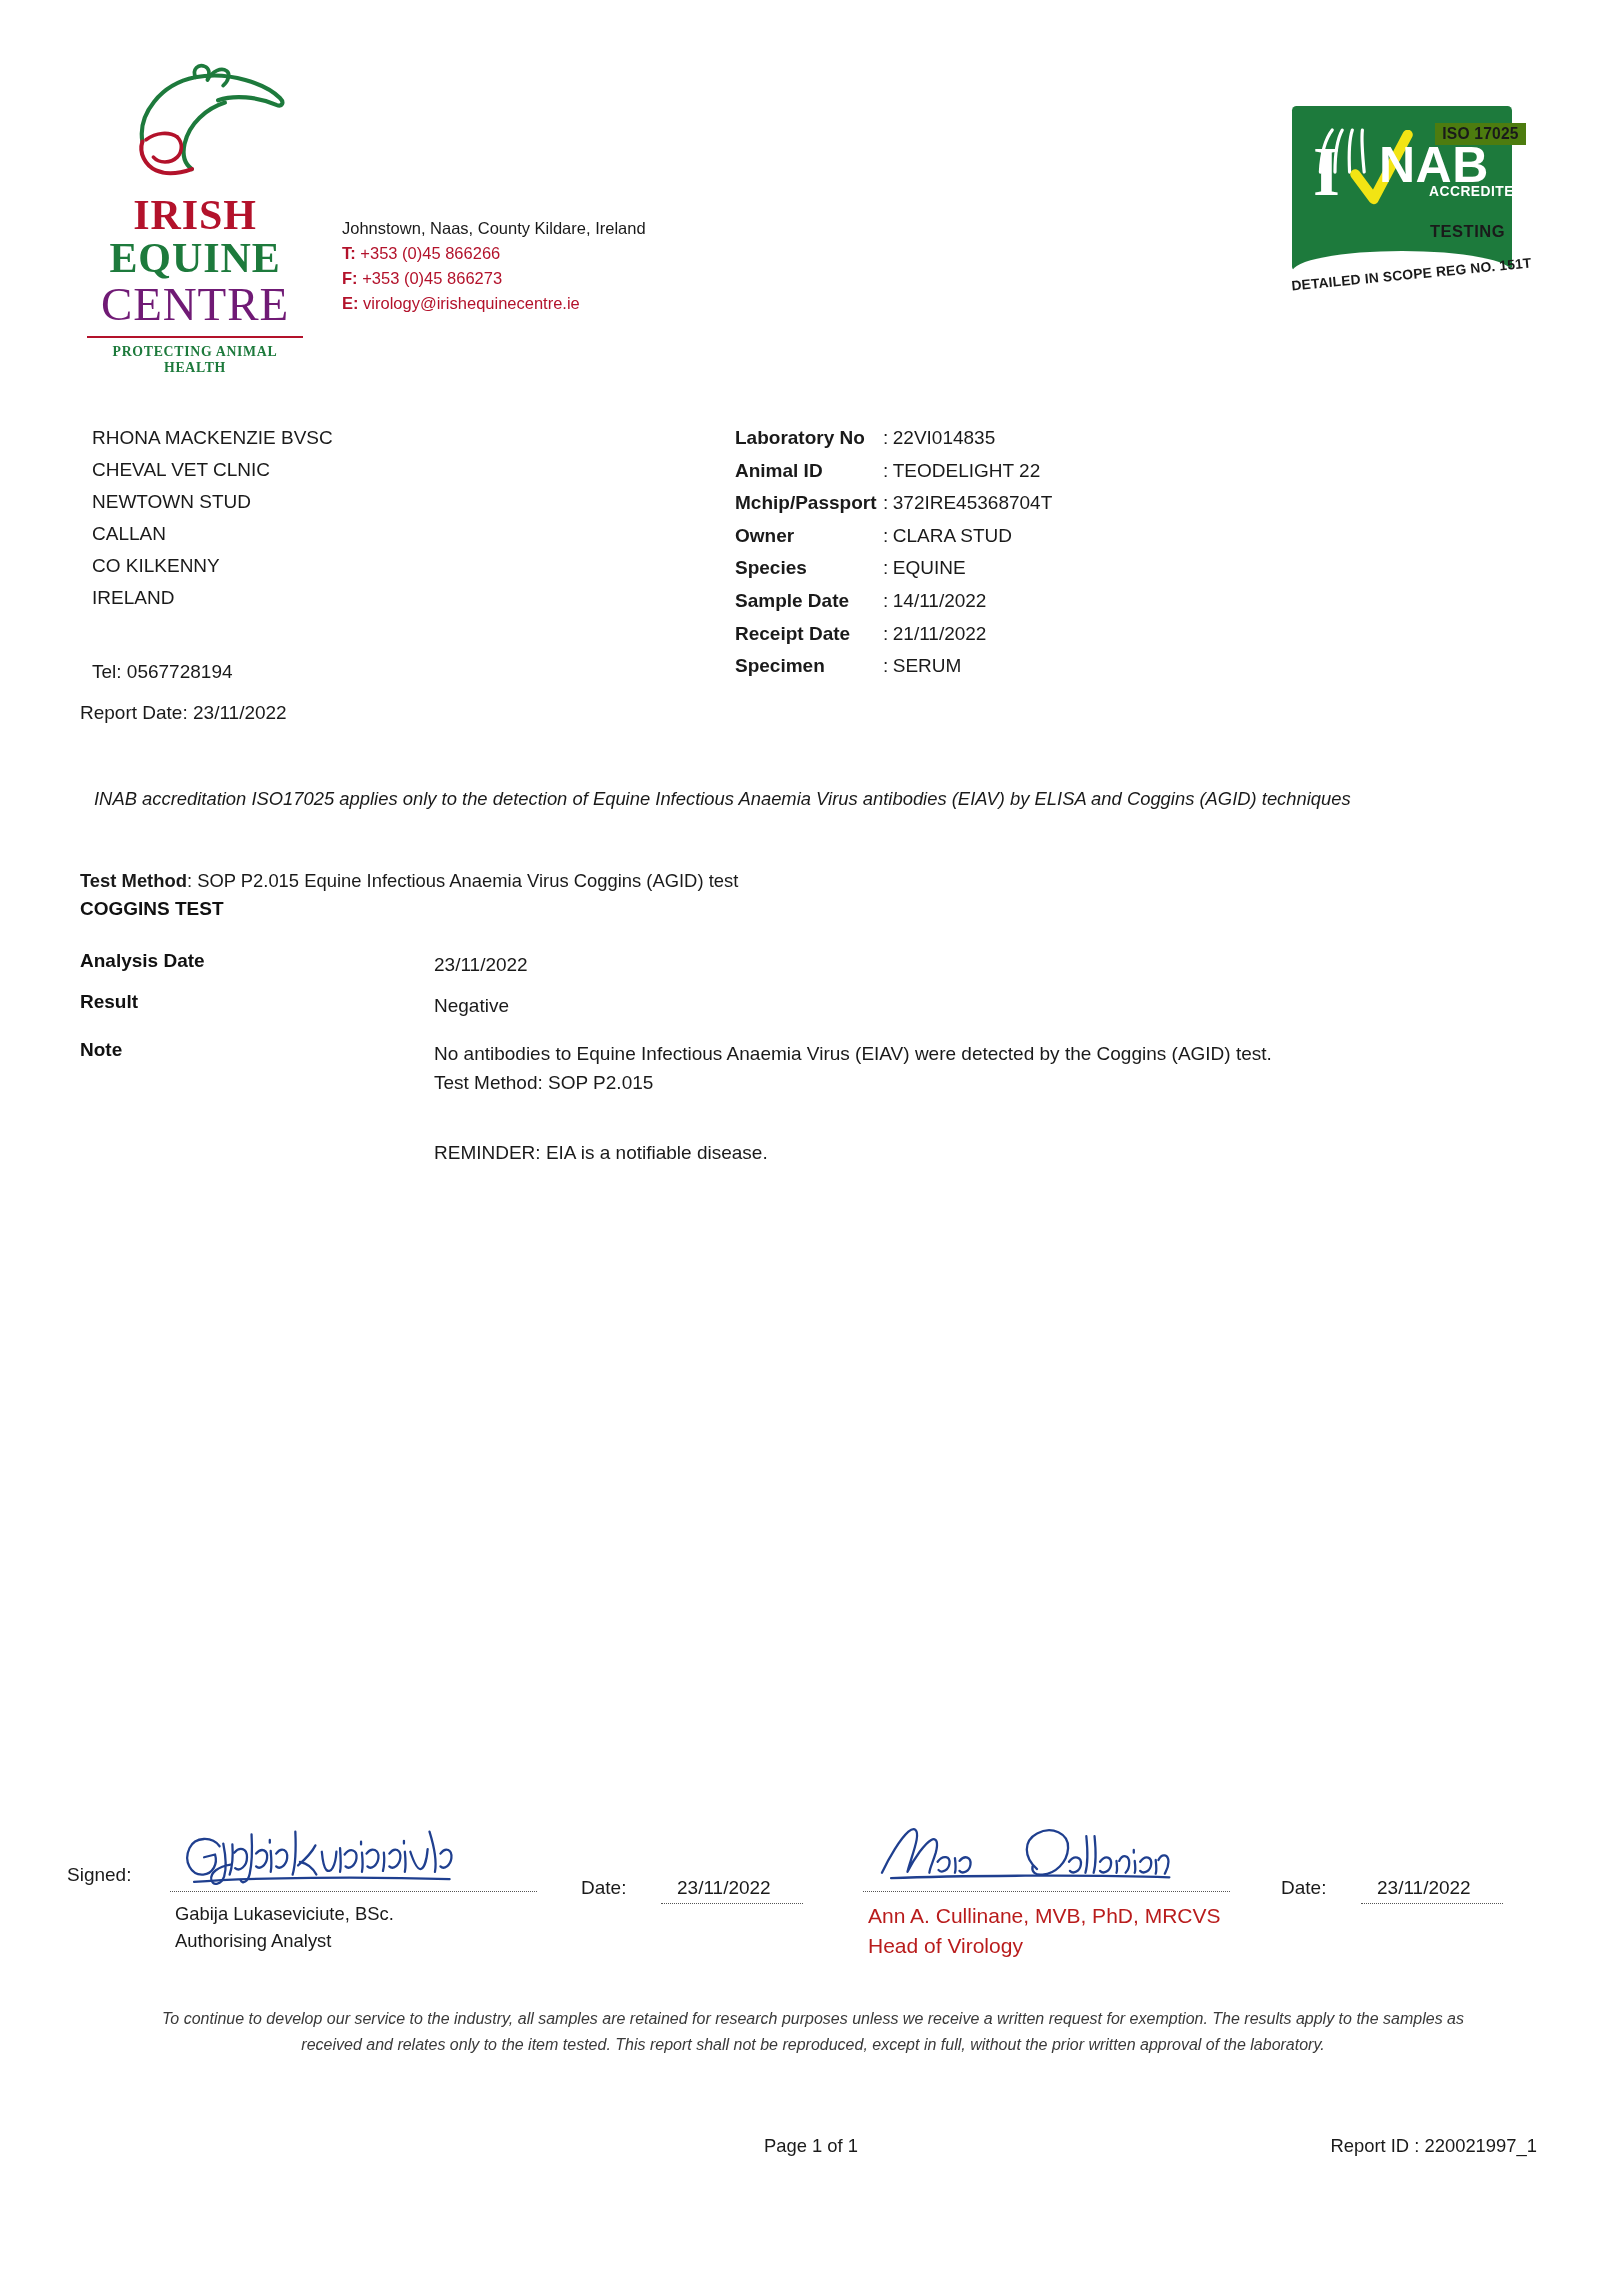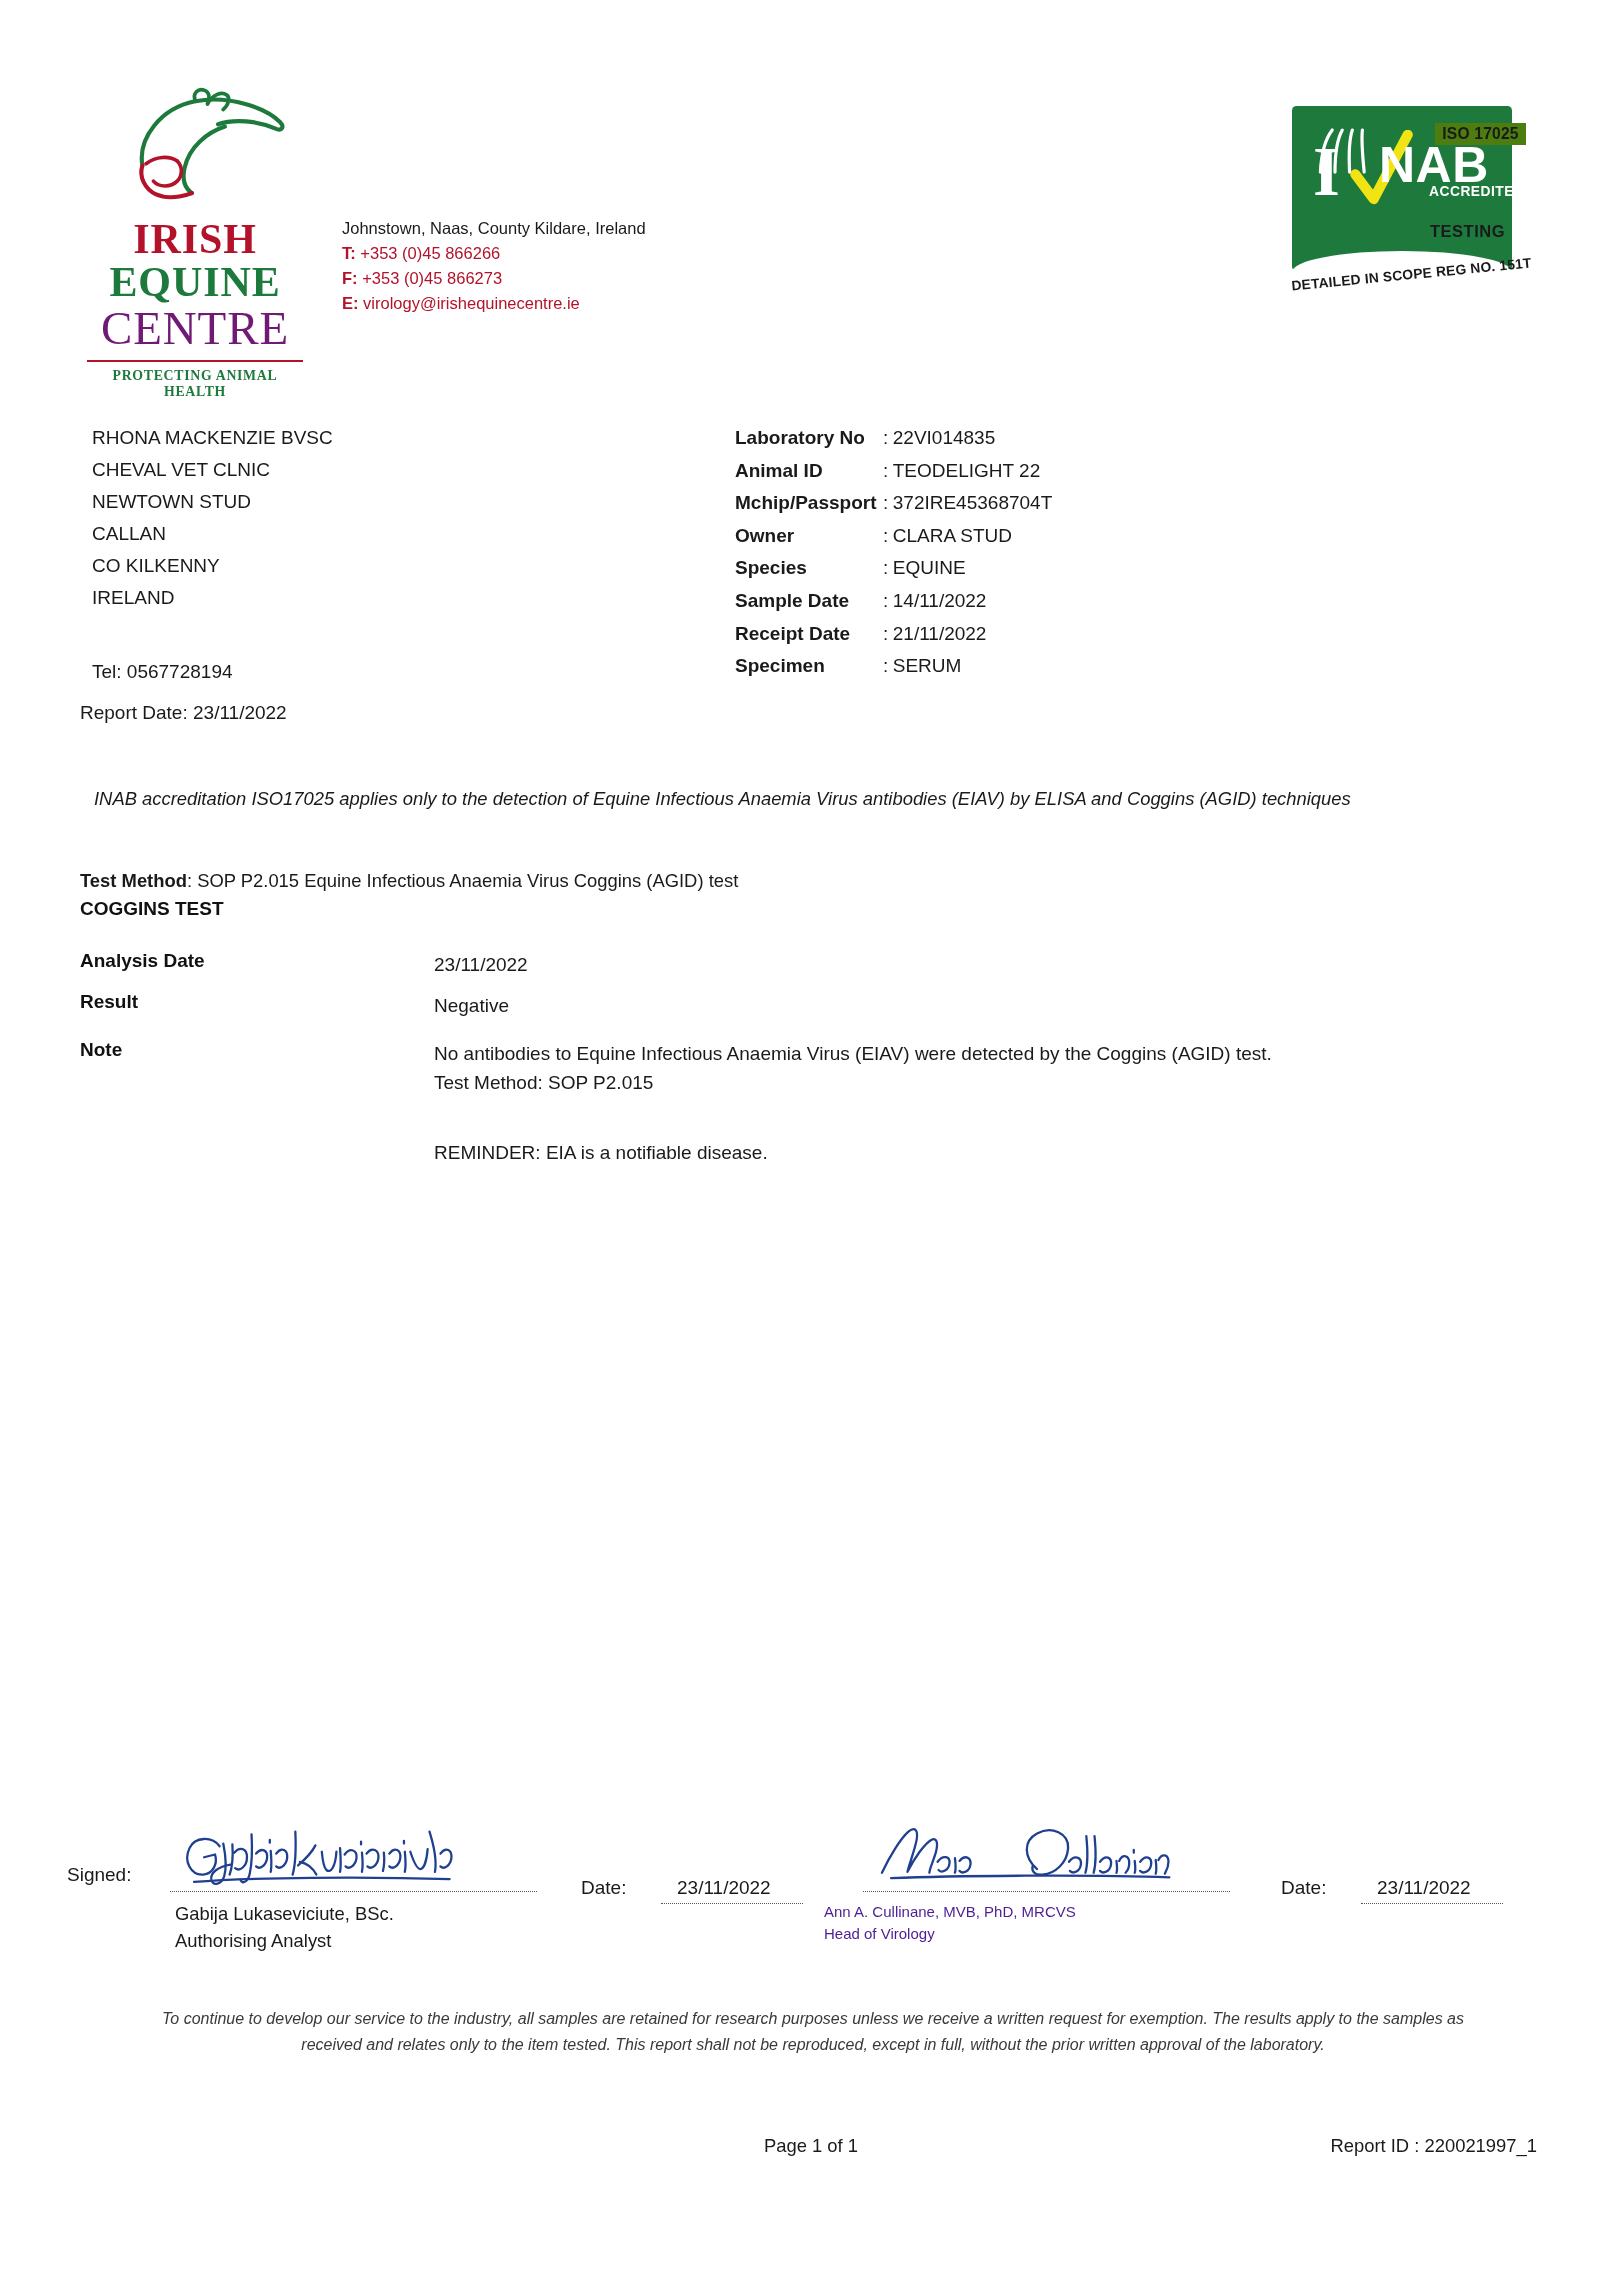--- a/index.html
+++ b/index.html
@@ -28,21 +28,21 @@
     position: absolute;
     left: 0; top: 0;
     width: 1622px;
     height: 413px;
   }
 
   
   .logo-block {
     position: absolute;
     left: 87px;
-    top: 83px;
+    top: 59px;
     width: 239px;
   }
   .logo-art {
     position: relative;
     width: 230px;
     height: 133px;
   }
   .logo-text-irish {
     font-family: "Liberation Serif", serif;
     font-weight: bold;
@@ -350,24 +350,24 @@
   }
 
   .sig-line-2 {
     position: absolute;
     left: 863px; top: 82px;
     width: 367px;
     border-bottom: 1.4px dotted #555;
   }
   .sig-name-2 {
     position: absolute;
-    left: 824px; top: 92px;
-    font-size: 15px;
+    left: 868px; top: 92px;
+    font-size: 21px;
     line-height: 1.45;
-    color: #4c1d95;
+    color: #b91c1c;
   }
   .sig-date-label-2 {
     position: absolute;
     left: 1281px; top: 68px;
     font-size: 19px;
     color: #1a1a1a;
   }
   .sig-date-2 {
     position: absolute;
     left: 1377px; top: 68px;

